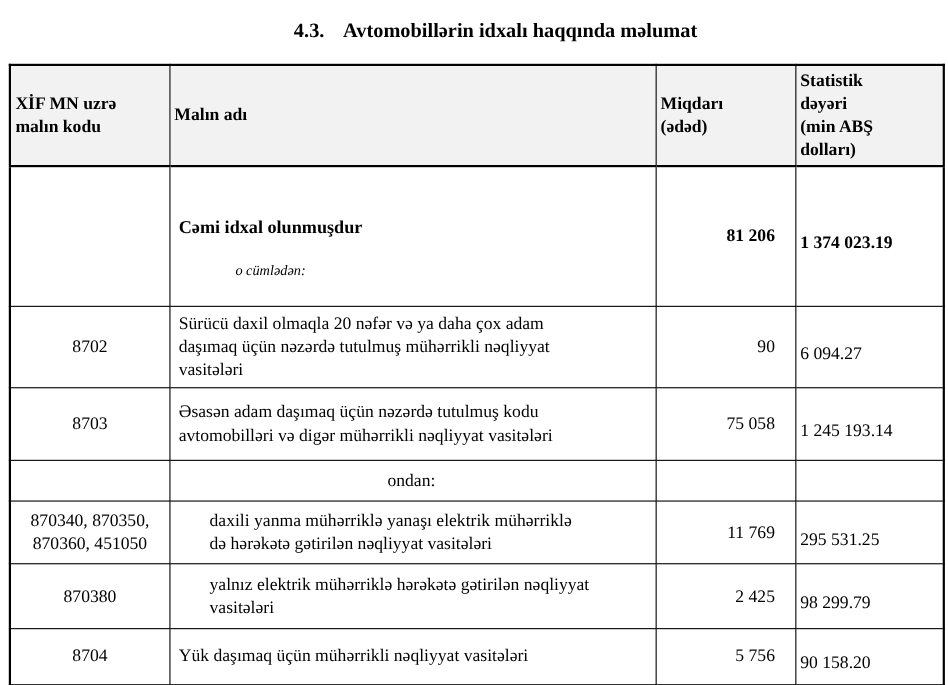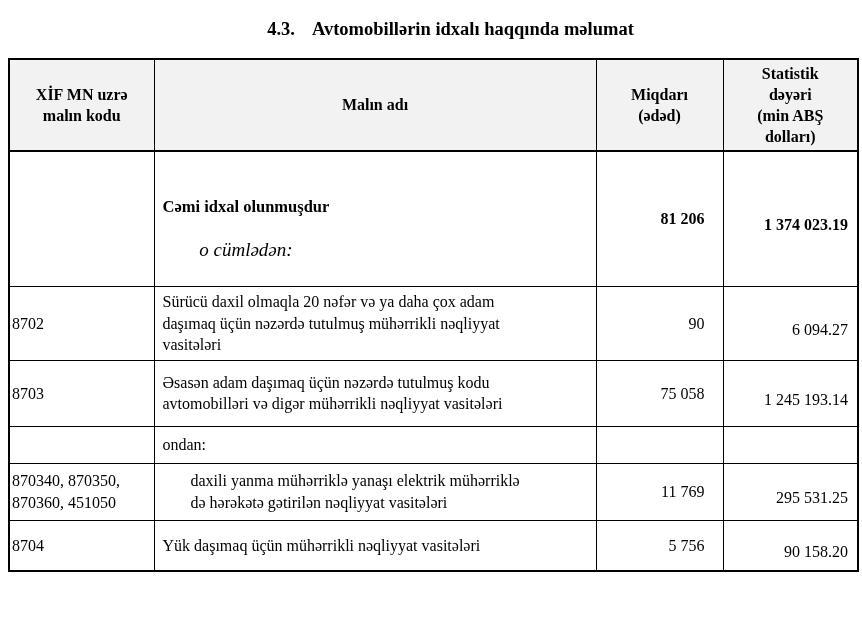--- a/index.html
+++ b/index.html
@@ -40,55 +40,54 @@
     line-height: 1.32;
   }
   th, td {
     border: 1px solid #000000;
     vertical-align: middle;
     overflow: hidden;
   }
   thead th {
     background: #f2f2f2;
     font-weight: bold;
-    text-align: center;
+    text-align: left;
     white-space: pre-line;
     border-bottom: 2px solid #000000;
     font-size: 16px;
     padding: 2px 4px;
   }
   td.c-code {
-    text-align: left;
+    text-align: center;
     white-space: pre-line;
     padding: 2px 2px;
   }
   td.c-name {
     text-align: left;
     white-space: pre-line;
     padding: 4px 10px 4px 8px;
   }
-  td.c-name.center { }
+  td.c-name.center { text-align: center; }
   td.c-name.indent { padding-left: 36px; }
   td.c-qty {
     text-align: right;
     padding: 2px 18px 2px 20px;
   }
   td.c-val {
-    text-align: right;
     padding: 14px 9px 2px 4px;
   }
   .bold { font-weight: bold; }
 
   .total-wrap {
     display: inline-block;
     text-align: center;
     line-height: 1.25;
   }
   .total-title { font-weight: bold; font-size: 16.5px; }
-  .total-sub { font-style: italic; font-size: 19px; }
+  .total-sub { font-style: italic; font-size: 13px; }
 </style>
 </head>
 <body>
 
 <div class="page">
 
   <div class="doc-title">
     <span class="sec-no">4.3.</span><span>Avtomobillərin idxalı haqqında məlumat</span>
   </div>
 
@@ -151,20 +150,27 @@
 
       <tr style="height:57px">
         <td class="c-code">870340, 870350,
 870360, 451050</td>
         <td class="c-name indent">daxili yanma mühərriklə yanaşı elektrik mühərriklə
 də hərəkətə gətirilən nəqliyyat vasitələri</td>
         <td class="c-qty">11 769</td>
         <td class="c-val">295 531.25</td>
       </tr>
 
+      <tr style="height:59px">
+        <td class="c-code">870380</td>
+        <td class="c-name indent">yalnız elektrik mühərriklə hərəkətə gətirilən nəqliyyat
+vasitələri</td>
+        <td class="c-qty">2 425</td>
+        <td class="c-val">98 299.79</td>
+      </tr>
 
       <tr style="height:51px">
         <td class="c-code">8704</td>
         <td class="c-name">Yük daşımaq üçün mühərrikli nəqliyyat vasitələri</td>
         <td class="c-qty">5 756</td>
         <td class="c-val">90 158.20</td>
       </tr>
 
     </tbody>
   </table>

